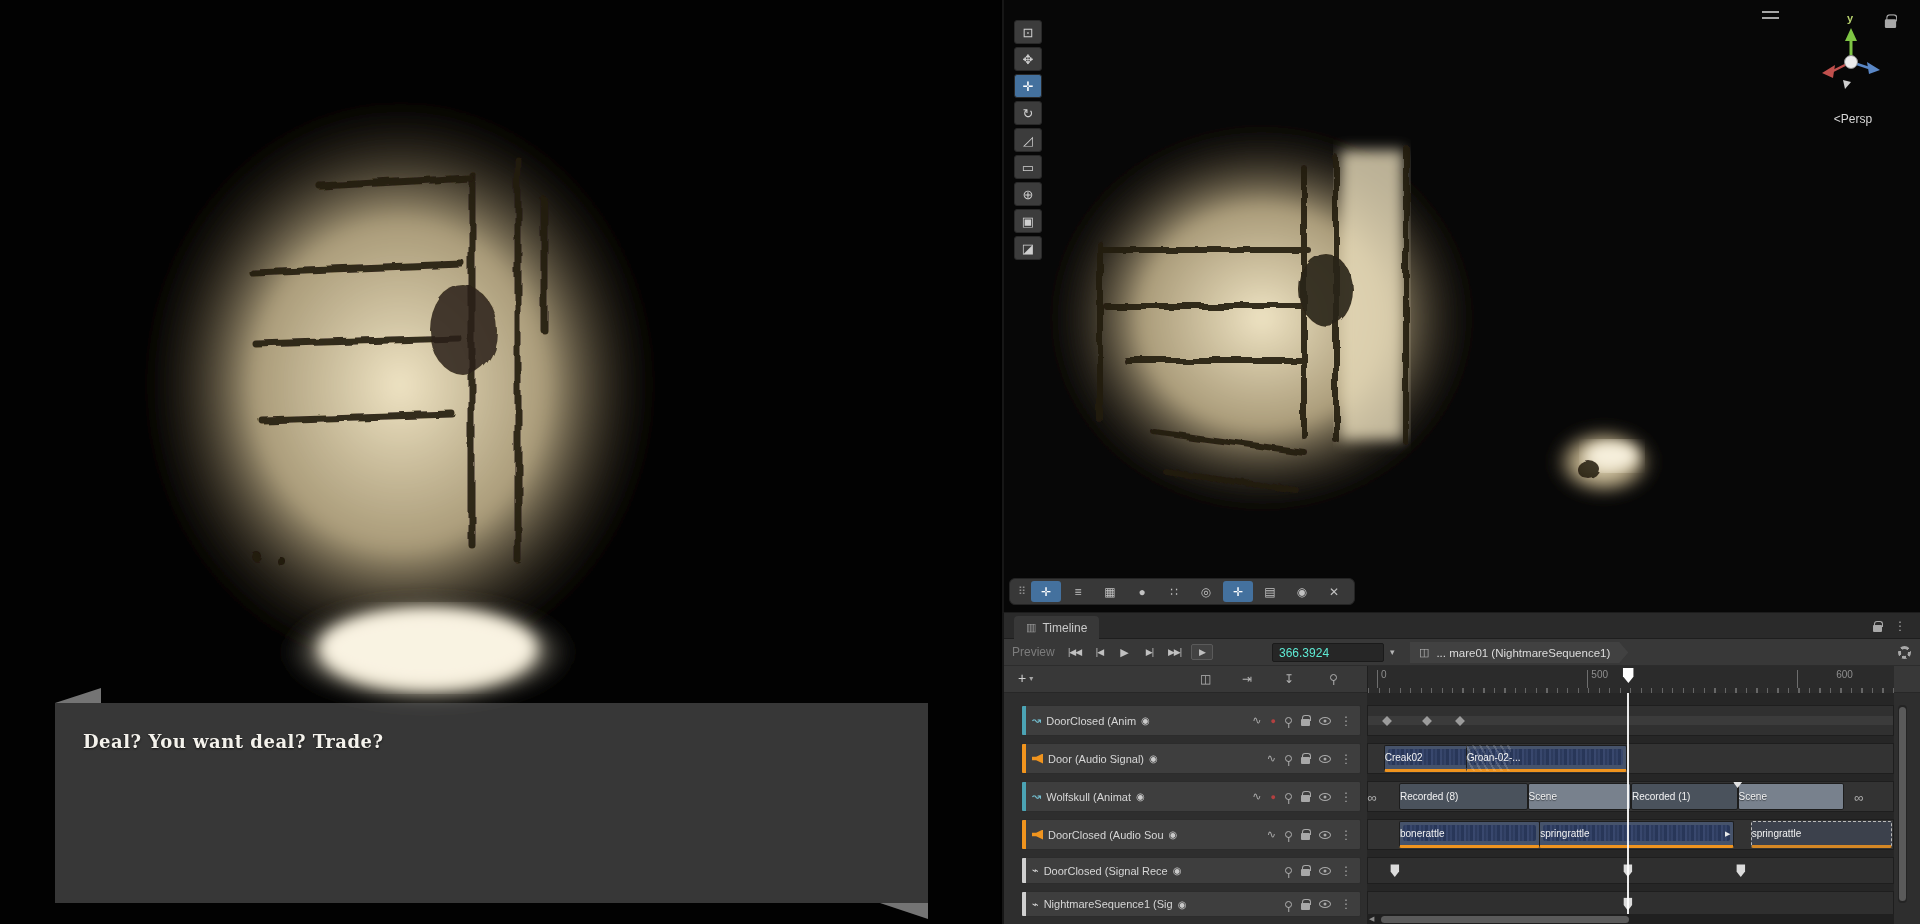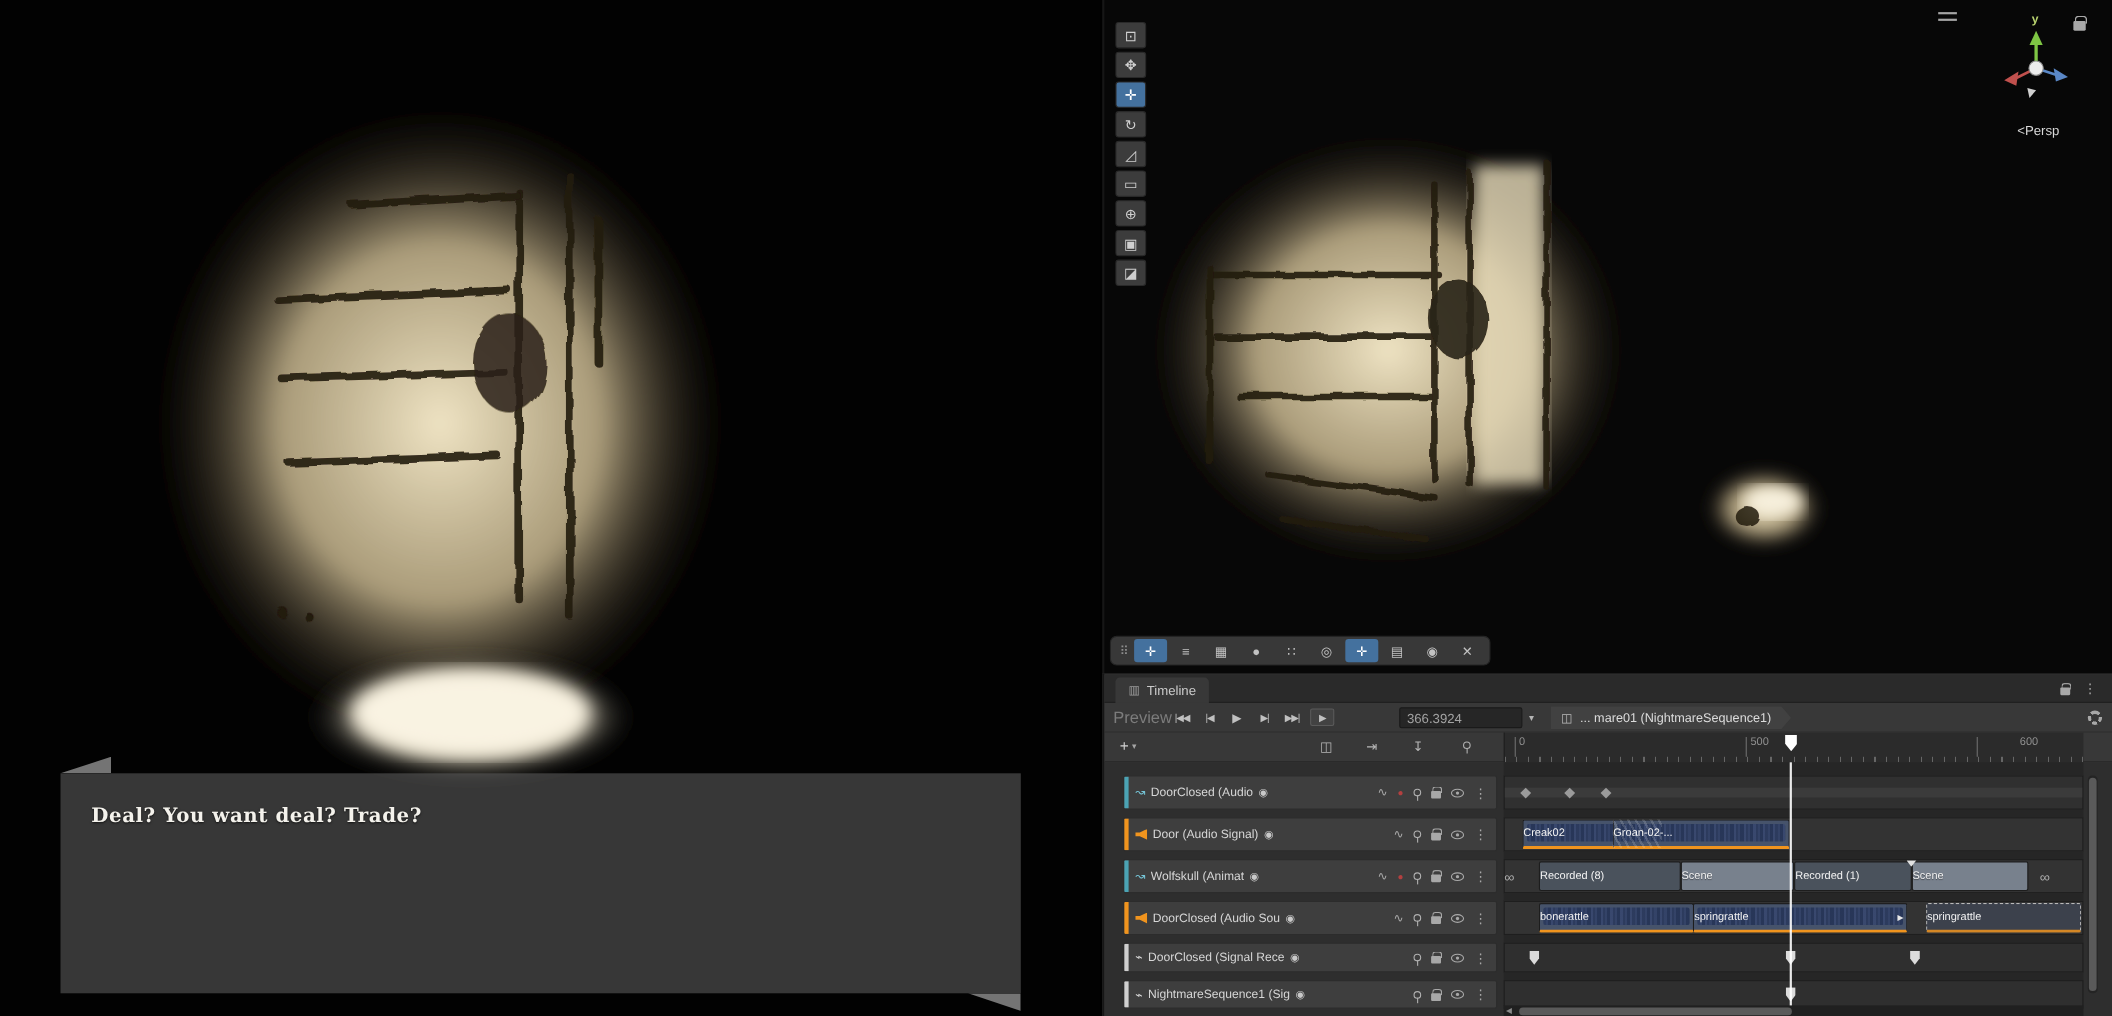--- a/index.html
+++ b/index.html
@@ -30,24 +30,24 @@
   #scene-lock{position:absolute;left:882px;top:16px;transform:scale(1.25)}
 
   
   #timeline{position:absolute;left:1002px;top:612px;width:918px;height:312px;background:#383838;border-left:2px solid #161616;border-top:1px solid #1c1c1c;overflow:hidden}
   #tabbar{position:absolute;left:0;top:0;width:100%;height:26px;background:#2a2a2a;border-bottom:1px solid #1e1e1e}
   #tab-timeline{position:absolute;left:10px;top:3px;height:23px;background:#383838;border-radius:4px 4px 0 0;display:flex;align-items:center;gap:6px;padding:0 12px;color:#cacaca;font-size:12px}
   .tab-icon{color:#9a9a9a;font-size:11px}
   #tabbar-right{position:absolute;right:14px;top:6px;display:flex;align-items:center;gap:12px}
 
   #transport-row{position:absolute;left:0;top:26px;width:100%;height:27px;background:#383838;border-bottom:1px solid #2c2c2c;display:flex;align-items:center}
-  #preview-label{margin-left:8px;color:#7c7c7c;font-size:15px;width:50px}
+  #preview-label{margin-left:8px;color:#7c7c7c;font-size:12px;width:50px}
   .tp{width:25px;height:19px;display:flex;align-items:center;justify-content:center;color:#c0c0c0;font-size:9px;letter-spacing:-1px}
   .tp.boxed{border:1px solid #5a5a5a;border-radius:2px;background:#424242;width:22px;height:16px;margin-left:4px}
-  #time-field{position:absolute;left:268px;top:4px;width:112px;height:19px;background:#262626;border:1px solid #1a1a1a;border-radius:2px;color:#a3a3a3;font-size:12px;padding:0 6px;font-family:"Liberation Sans",sans-serif}
+  #time-field{position:absolute;left:268px;top:4px;width:112px;height:19px;background:#262626;border:1px solid #1a1a1a;border-radius:2px;color:#5eead4;font-size:12px;padding:0 6px;font-family:"Liberation Sans",sans-serif}
   #time-caret{position:absolute;left:386px;top:8px;color:#b5b5b5;font-size:9px}
   #breadcrumb{position:absolute;left:406px;top:3px;height:21px;background:#414141;display:flex;align-items:center;gap:7px;padding:0 18px 0 9px;color:#dcdcdc;font-size:11.5px;clip-path:polygon(0 0,calc(100% - 9px) 0,100% 50%,calc(100% - 9px) 100%,0 100%)}
   #tl-gear{position:absolute;right:9px;top:7px}
 
   #mode-row{position:absolute;left:0;top:53px;width:100%;height:27px;background:#383838;border-bottom:1px solid #272727}
   #add-btn{position:absolute;left:14px;top:4px;color:#d0d0d0;font-size:14px;display:flex;align-items:center;gap:3px}
   #add-btn .caret{font-size:8px;color:#a5a5a5}
   .mode-ic{position:absolute;top:6px;color:#b5b5b5;font-size:12px}
 
   #ruler{position:absolute;left:363px;top:0;width:527px;height:27px;background:#2b2b2b;border-left:1px solid #1f1f1f;overflow:visible}
@@ -289,21 +289,21 @@
         <div class="phflag" style="left: 49.5%;"></div>
       </div>
     </div>
 
     <div id="tracks">
       <div id="content-bg"></div>
 
       <div class="thead" style="top:12px;height:31px">
         <div class="tbar anim"></div>
         <span class="anim-ic">↝</span>
-        <span class="tname">DoorClosed (Audio</span>
+        <span class="tname">DoorClosed (Anim</span>
         <span class="topt">◉</span>
         <span class="hicons">
           <span class="curves">∿</span>
           <span class="rec">●</span>
           <span class="i-mappin"></span>
           <span class="i-lock"></span>
           <span class="i-eye"></span>
           <span class="kebab">⋮</span>
         </span>
       </div>

